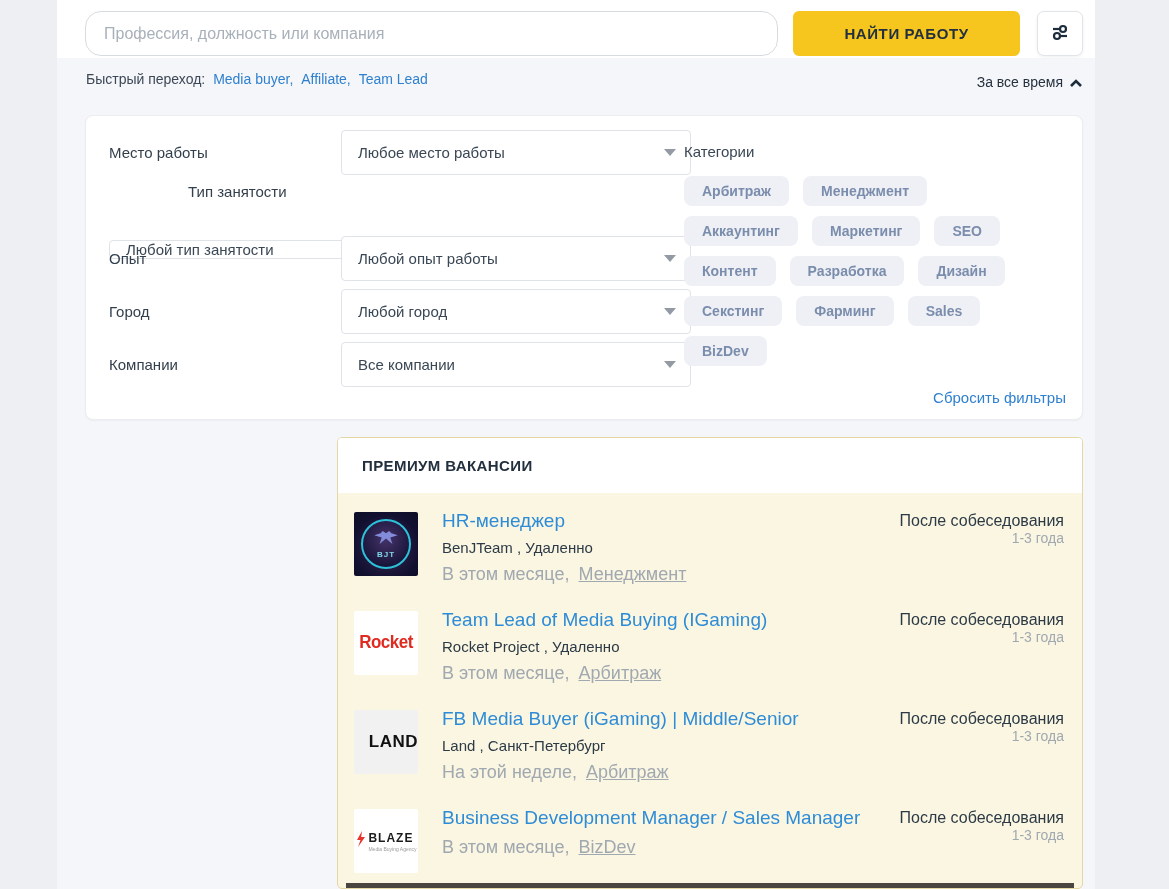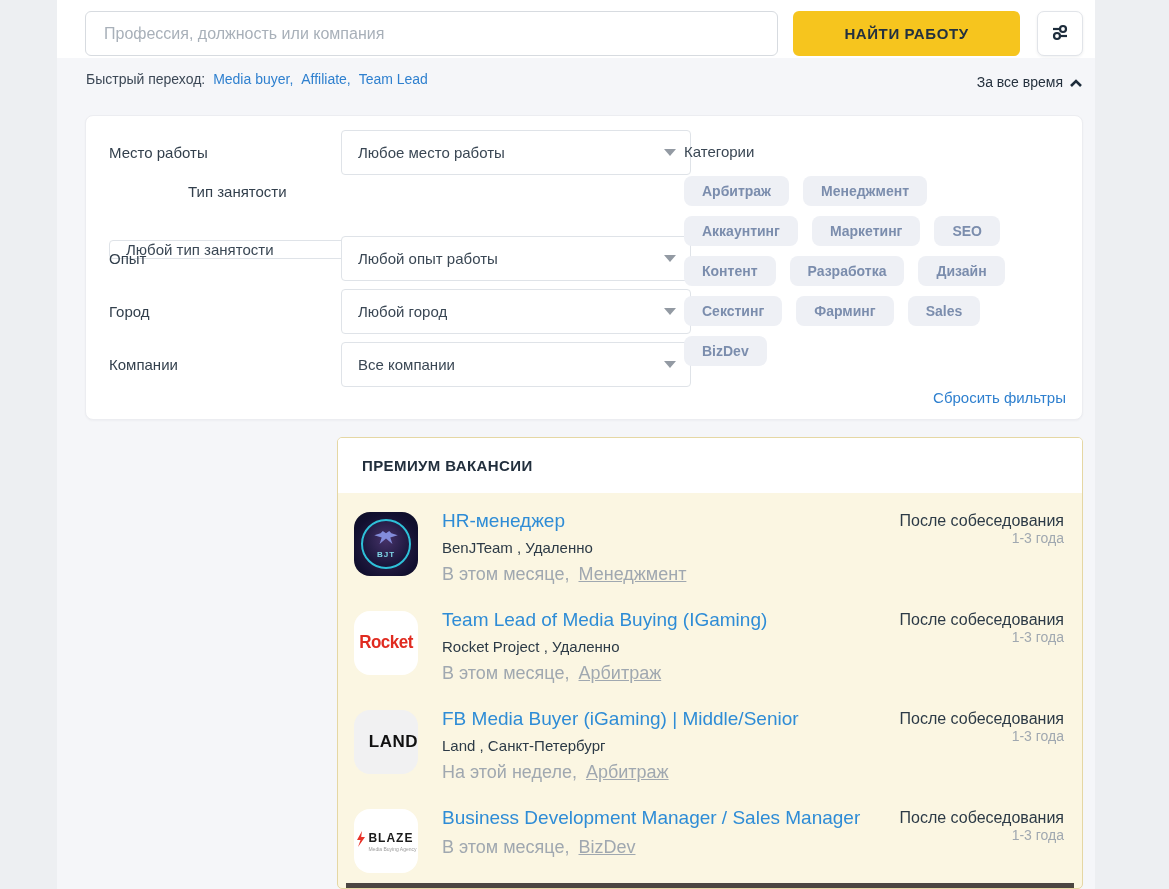--- a/index.html
+++ b/index.html
@@ -10,21 +10,21 @@
     position:relative;
     overflow:hidden;
     color:#2c3a46;
   }
   .main-col { position:absolute; left:57px; top:0; width:1038px; height:889px; background:#f5f6f9; }
   .top-band { position:absolute; left:57px; top:0; width:1038px; height:58px; background:#ffffff; }
 
   
   .search-input {
     position:absolute; left:85px; top:11px; width:693px; height:45px;
-    border:1px solid #d7dbe0; border-radius:6px; background:#fff;
+    border:1px solid #d7dbe0; border-radius:16px; background:#fff;
     font-family:"Liberation Sans", sans-serif;
     font-size:16px; color:#3a4754; padding:0 18px; outline:none;
   }
   .search-input::placeholder { color:#a8b0b9; }
   .find-btn {
     position:absolute; left:793px; top:11px; width:227px; height:45px;
     background:#f6c51e; border:none; border-radius:6px;
     font-family:"Liberation Sans", sans-serif;
     font-size:15px; font-weight:bold; letter-spacing:.6px; color:#23313f;
     cursor:pointer;
@@ -67,21 +67,21 @@
   .premium {
     position:absolute; left:337px; top:437px; width:746px; height:452px;
     background:#fbf6e2; border:1px solid #e5d7a4; border-radius:5px;
     overflow:hidden;
   }
   .premium-head {
     height:55px; background:#fff; display:flex; align-items:center;
     padding-left:24px; font-size:15px; font-weight:bold; letter-spacing:.4px; color:#222f3d;
   }
   .vac { position:absolute; left:16px; right:18px; height:92px; }
-  .vac-logo { position:absolute; left:0; top:2px; width:64px; height:64px; border-radius:16px; overflow:hidden; }
+  .vac-logo { position:absolute; left:0; top:2px; width:64px; height:64px; border-radius:2px; overflow:hidden; }
   .vac-text { position:absolute; left:88px; top:0; }
   .vac-title { font-size:19px; color:#2e8cd6; text-decoration:none; display:inline-block; }
   .vac-company { font-size:15px; color:#2c3a46; margin-top:7px; }
   .vac-meta { font-size:18px; color:#a0a8b0; margin-top:8px; }
   .vac-meta a { color:#a0a8b0; text-decoration:underline; margin-left:4px; }
   .vac-right { position:absolute; right:0; top:2px; text-align:right; }
   .vac-salary { font-size:16px; color:#2c3a46; }
   .vac-exp { font-size:14px; color:#a0a8b0; }
   .dark-bar { position:absolute; left:8px; right:8px; bottom:0; height:5px; background:#4b4541; }
 

